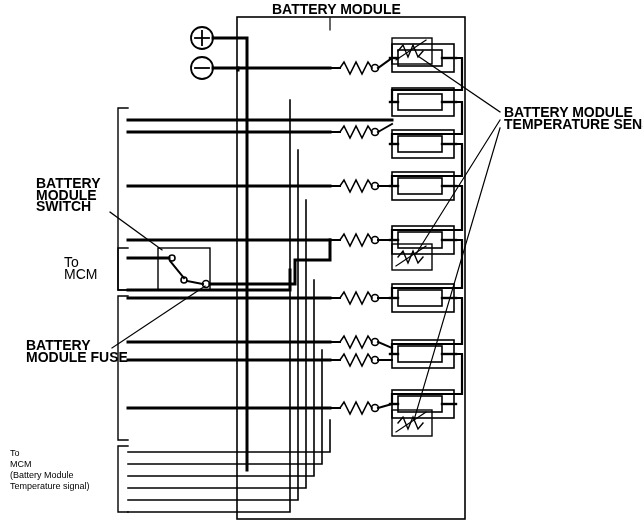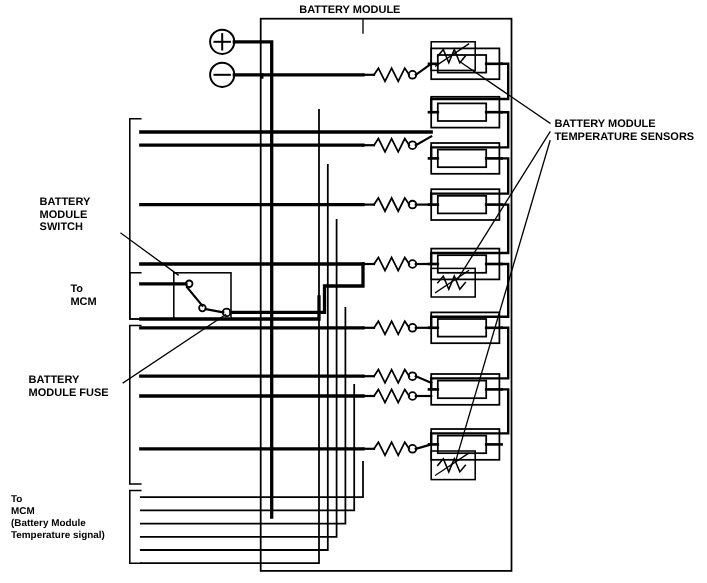--- a/index.html
+++ b/index.html
@@ -19,31 +19,31 @@
     position: absolute;
     left: 0;
     top: 0;
     width: 643px;
     height: 530px;
   }
   .lbl {
     position: absolute;
     font-family: "Liberation Sans", sans-serif;
     font-weight: bold;
-    font-size: 10px;
+    font-size: 14px;
     line-height: 11.5px;
     color: #000000;
     white-space: pre;
   }
   .lbl.small {
     font-size: 9px;
     line-height: 11px;
   }
   .lbl.norm {
-    font-weight: bold;
+    font-weight: normal;
   }
 </style>
 </head>
 <body>
 
 <div id="root">
 
   <svg class="diagram" viewBox="0 0 643 530">
     <g stroke="#000" fill="none" stroke-linecap="square">
 

